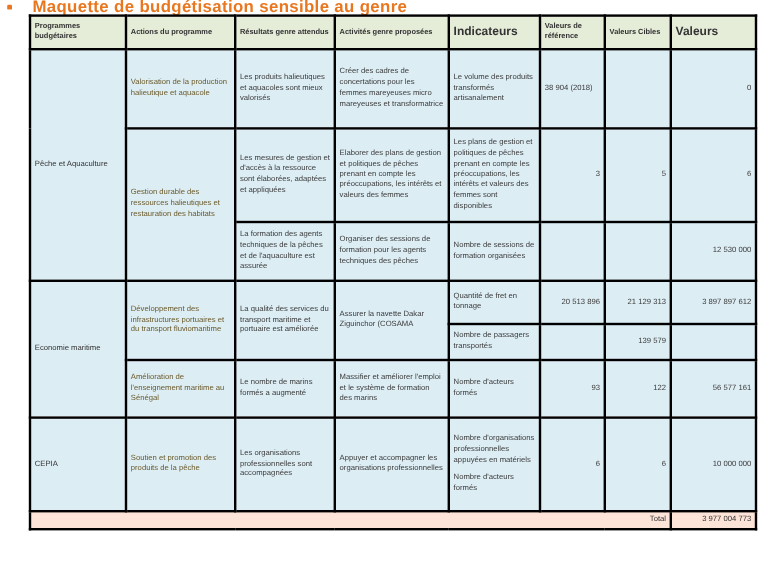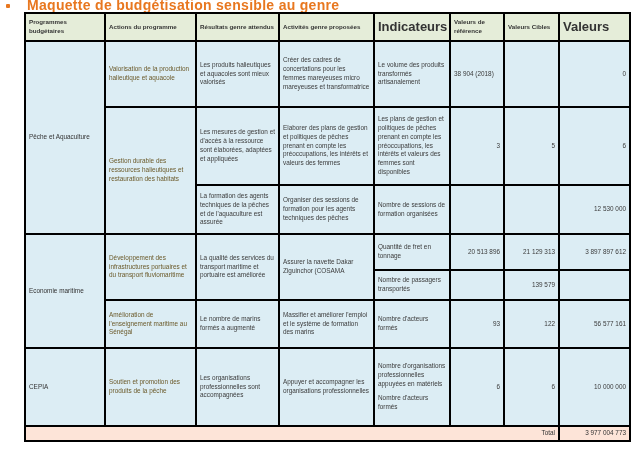--- a/index.html
+++ b/index.html
@@ -39,21 +39,21 @@
     font-weight: normal;
     overflow: hidden;
   }
   table.grid th {
     background: #e5edd9;
     font-weight: bold;
     color: #333;
     height: 22px;
     font-size: 6.2px;
   }
-  table.grid th.big { font-size: 13px; }
+  table.grid th.big { font-size: 10px; }
   .desc { color: #6b5a2a; }
   .num { text-align: right !important; }
   .prog { font-weight: bold; color: #333; }
   td.total-label { background: #fde4d8 !important; text-align: right !important; font-weight: bold; color: #333; }
   td.total-val { background: #fde4d8 !important; text-align: right !important; font-weight: bold; color: #333; }
   .inner-top { border-top: 1px solid #fff !important; }
 </style>
 </head>
 <body>
 

